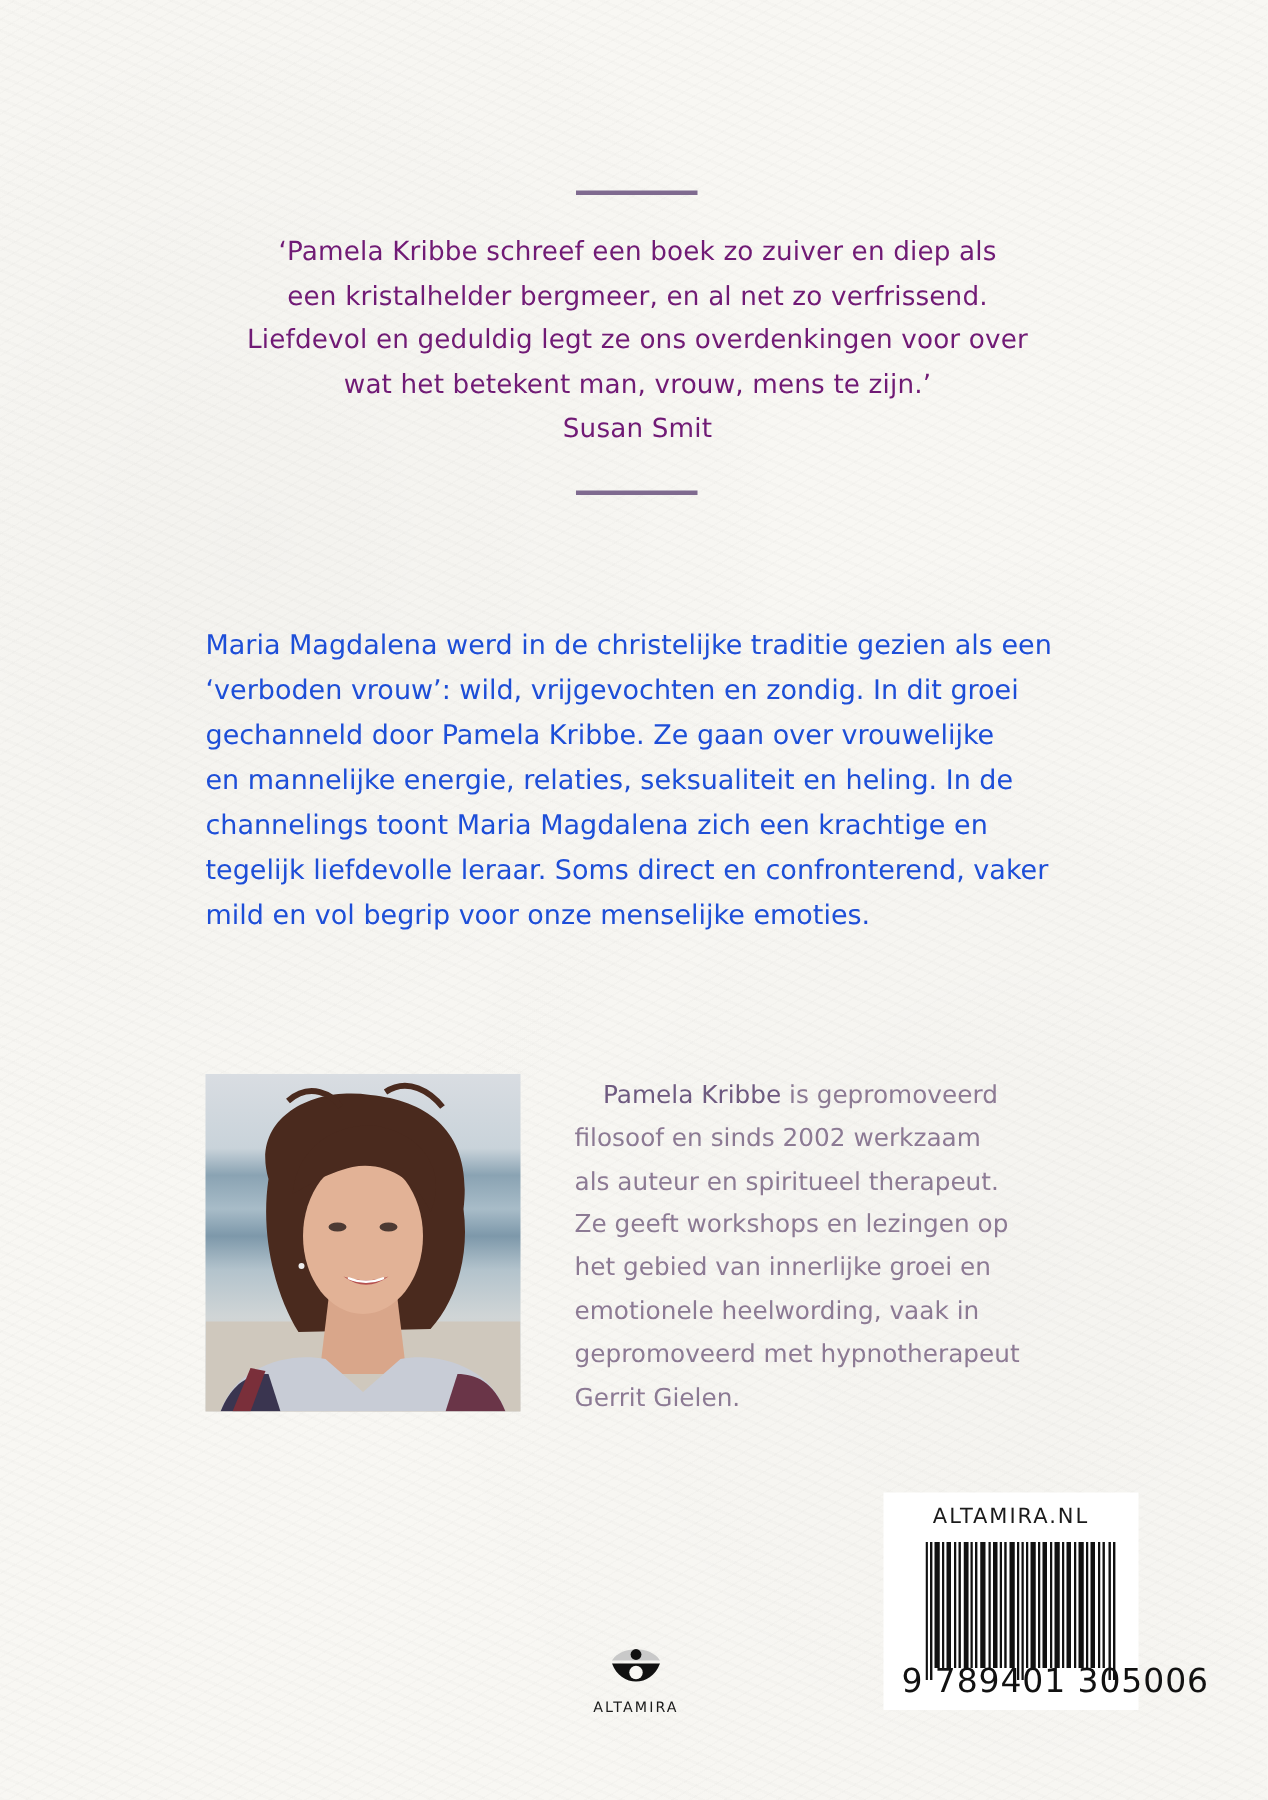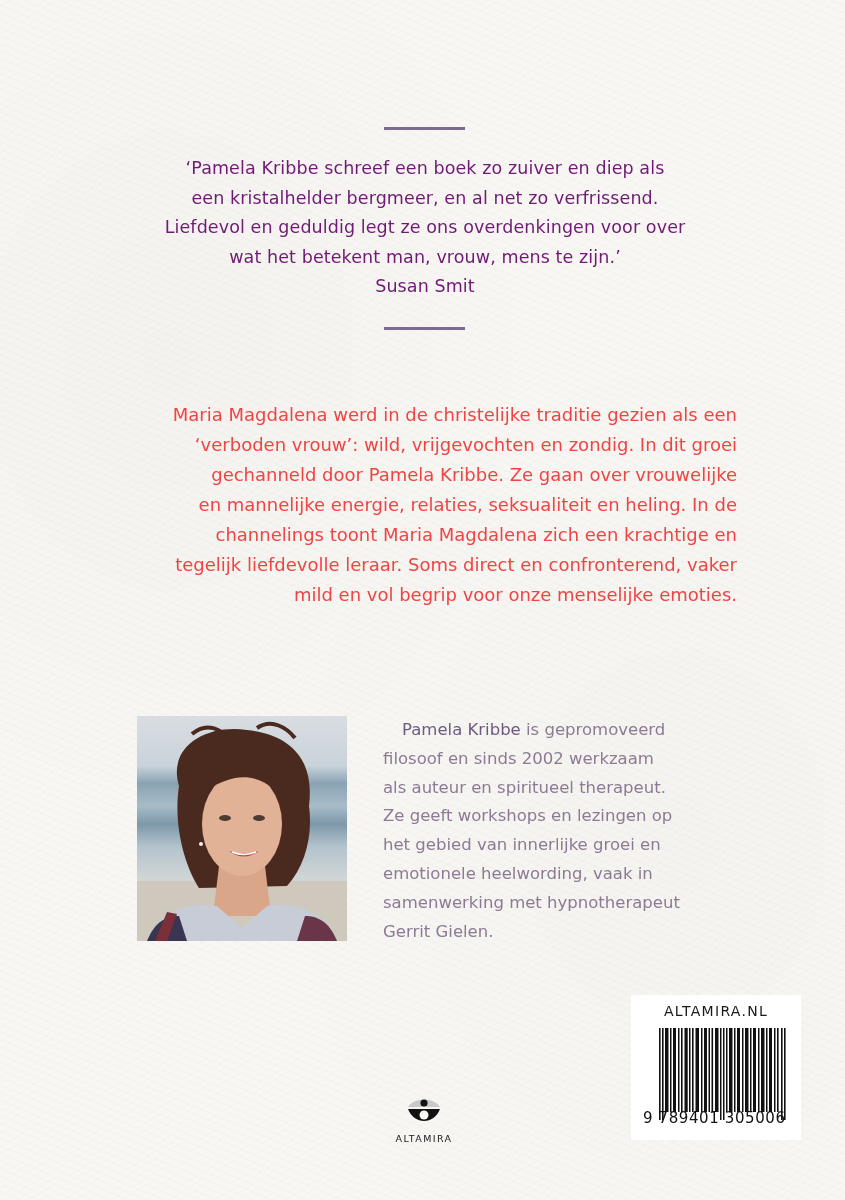--- a/index.html
+++ b/index.html
@@ -34,26 +34,25 @@
       text-align: center;
       color: #701a75;
       font-size: 17.5px;
       line-height: 29.5px;
       letter-spacing: 0.1px;
     }
     .quote .line { display: block; white-space: nowrap; }
     .blurb {
       position: absolute;
       left: 137px;
-      top: 400px;
+      top: 416px;
       width: 600px;
-      color: #ef4444;
+      color: #1d4ed8;
       font-size: 18px;
       line-height: 30px;
-      text-align: right;
     }
     .blurb .line { display: block; white-space: nowrap; }
     .photo {
       position: absolute;
       left: 137px;
       top: 716px;
       width: 210px;
       height: 225px;
       overflow: hidden;
       background: linear-gradient(180deg, #d9dde2 0%, #c9d3da 22%, #8aa3b3 30%, #a8bcc8 40%, #7d98aa 48%, #b3c3cc 58%, #d0d5d6 72%, #c9c5bd 100%);
@@ -81,21 +80,21 @@
       display: block;
       font-family: "DejaVu Sans", sans-serif;
       font-weight: normal;
       font-size: 9.5px;
       letter-spacing: 1.4px;
       color: #1a1a1a;
       margin-top: 2px;
     }
     .barcode-box {
       position: absolute;
-      left: 631px;
+      left: 589px;
       top: 995px;
       width: 170px;
       height: 145px;
       background: #ffffff;
     }
     .barcode-box .site {
       position: absolute;
       left: 0;
       top: 8px;
       width: 170px;
@@ -106,21 +105,21 @@
     }
     .barcode-box svg.bars {
       position: absolute;
       left: 28px;
       top: 33px;
     }
     .barcode-box .isbn {
       position: absolute;
       left: 12px;
       top: 114px;
-      font-size: 15px;
+      font-size: 22px;
       color: #111;
       letter-spacing: 0.6px;
       background: transparent;
       white-space: nowrap;
     }
   </style>
 </head>
 <body>
 
 <div>
@@ -176,21 +175,21 @@
     </svg>
   </div>
 
   <div class="bio">
     <span class="line"><span class="name">Pamela Kribbe</span><span> is gepromoveerd</span></span>
     <span class="line">filosoof en sinds 2002 werkzaam</span>
     <span class="line">als auteur en spiritueel therapeut.</span>
     <span class="line">Ze geeft workshops en lezingen op</span>
     <span class="line">het gebied van innerlijke groei en</span>
     <span class="line">emotionele heelwording, vaak in</span>
-    <span class="line">samenwerking met hypnotherapeut</span>
+    <span class="line">gepromoveerd met hypnotherapeut</span>
     <span class="line">Gerrit Gielen.</span>
   </div>
 
   <div class="publisher-logo">
     <svg width="36" height="32" viewBox="0 0 36 32">
       <path d="M2 12 C8 2 28 2 34 12 Z" fill="#c9c9c9"></path>
       <circle cx="18" cy="8" r="3.6" fill="#111"></circle>
       <path d="M2 14 C8 30 28 30 34 14 Z" fill="#111"></path>
       <circle cx="18" cy="20" r="4.5" fill="#f8f7f3"></circle>
     </svg>

